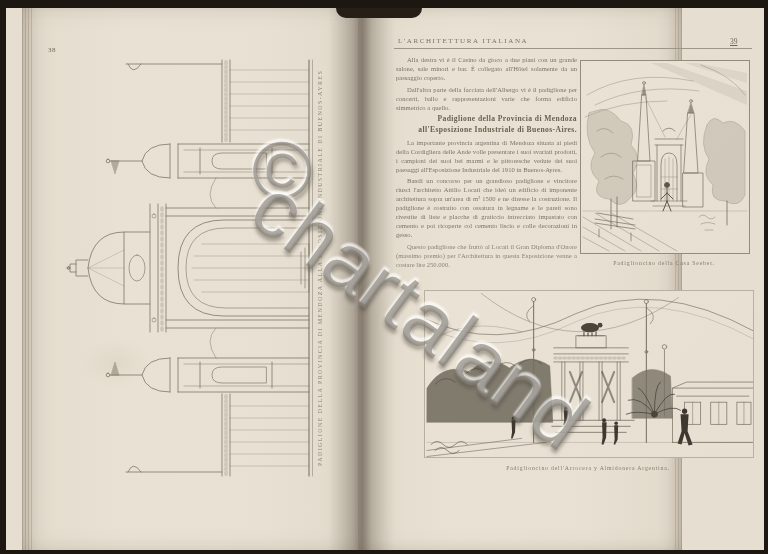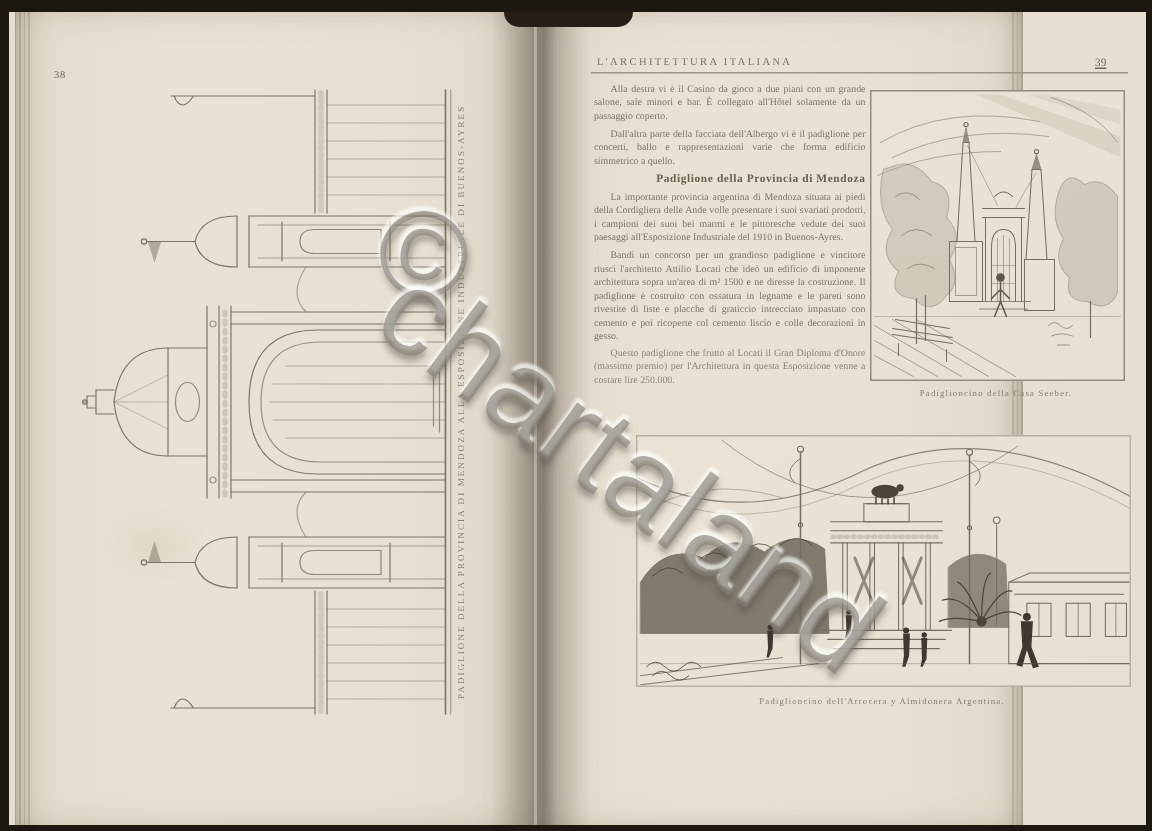--- a/index.html
+++ b/index.html
@@ -1,19 +1,19 @@
 <!DOCTYPE html>
 <html><head>
 <meta charset="utf-8">
 <style>
   html,body{margin:0;padding:0;}
   body{width:768px;height:554px;background:#1d1712;font-family:"Liberation Serif","DejaVu Serif",serif;overflow:hidden;position:relative;}
   .spread{position:absolute;left:6px;top:8px;width:758px;height:542px;background:#e6dfd1;}
   .page{position:absolute;top:0;height:542px;background:linear-gradient(90deg,#e3dccd,#e9e2d4 30%,#e8e1d3 70%,#e1dacb);}
-  .page-left{left:4px;width:346px;box-shadow:inset 18px 0 26px -18px rgba(90,75,60,.5), inset -26px 0 34px -20px rgba(90,75,60,.55);}
+  .page-left{left:16px;width:346px;box-shadow:inset 18px 0 26px -18px rgba(90,75,60,.5), inset -26px 0 34px -20px rgba(90,75,60,.55);}
   .page-right{left:352px;width:324px;box-shadow:inset 26px 0 34px -20px rgba(90,75,60,.55), inset -14px 0 20px -12px rgba(90,75,60,.45);}
   .gutter{position:absolute;left:322px;top:0;width:66px;height:542px;background:linear-gradient(90deg,rgba(70,58,46,0) 0%,rgba(70,58,46,.22) 38%,rgba(52,42,33,.38) 52%,rgba(70,58,46,.16) 66%,rgba(70,58,46,0) 100%);pointer-events:none;}
   .gutter-notch{position:absolute;left:330px;top:0;width:86px;height:10px;background:#251f18;border-radius:0 0 14px 14px;}
   .fore-edge-left{position:absolute;left:0;top:0;width:10px;height:542px;background:repeating-linear-gradient(90deg,rgba(120,100,80,.25) 0 1px,rgba(0,0,0,0) 1px 3px);}
   .fore-edge-right{position:absolute;right:0;top:0;width:9px;height:542px;background:repeating-linear-gradient(90deg,rgba(0,0,0,0) 0 2px,rgba(120,100,80,.22) 2px 3px);}
   .stain{position:absolute;border-radius:50%;pointer-events:none;}
 
   
   .pageno-left{position:absolute;left:26px;top:38px;font-size:7px;color:#6f675b;letter-spacing:.5px;}
   .plate-wrap{position:absolute;left:44px;top:50px;width:250px;height:420px;}
@@ -117,20 +117,21 @@
     <div class="fore-edge-right"></div>
     <div class="rp-header-title">L'ARCHITETTURA ITALIANA</div>
     <div class="rp-pageno">39</div>
     <div class="rp-rule"></div>
 
     <div class="text-col">
       <p>Alla destra vi è il Casino da gioco a due piani con un grande salone, sale minori e bar. È collegato all'Hôtel solamente da un passaggio coperto.</p>
       <p>Dall'altra parte della facciata dell'Albergo vi è il padiglione per concerti, ballo e rappresentazioni varie che forma edificio simmetrico a quello.</p>
       <p class="article-title">
         <span>Padiglione della Provincia di Mendoza</span>
+        <span>all'Esposizione Industriale di Buenos-Aires.</span>
       </p>
       <p>La importante provincia argentina di Mendoza situata ai piedi della Cordigliera delle Ande volle presentare i suoi svariati prodotti, i campioni dei suoi bei marmi e le pittoresche vedute dei suoi paesaggi all'Esposizione Industriale del 1910 in Buenos-Ayres.</p>
       <p>Bandì un concorso per un grandioso padiglione e vincitore riuscì l'architetto Attilio Locati che ideò un edificio di imponente architettura sopra un'area di m² 1500 e ne diresse la costruzione. Il padiglione è costruito con ossatura in legname e le pareti sono rivestite di liste e placche di graticcio intrecciato impastato con cemento e poi ricoperte col cemento liscio e colle decorazioni in gesso.</p>
       <p class="fine">Questo padiglione che fruttò al Locati il Gran Diploma d'Onore (massimo premio) per l'Architettura in questa Esposizione venne a costare lire 250.000.</p>
     </div>
 
     <div class="figure fig1">
       <svg viewBox="0 0 168 192" fill="none" stroke="#756d60" stroke-width="0.7" stroke-linecap="round">
         <polygon points="70,2 166,44 166,30 86,2" fill="#cac3b3" opacity=".45" stroke="none"></polygon>
         <polygon points="104,2 166,22 166,12 116,2" fill="#cac3b3" opacity=".4" stroke="none"></polygon>

